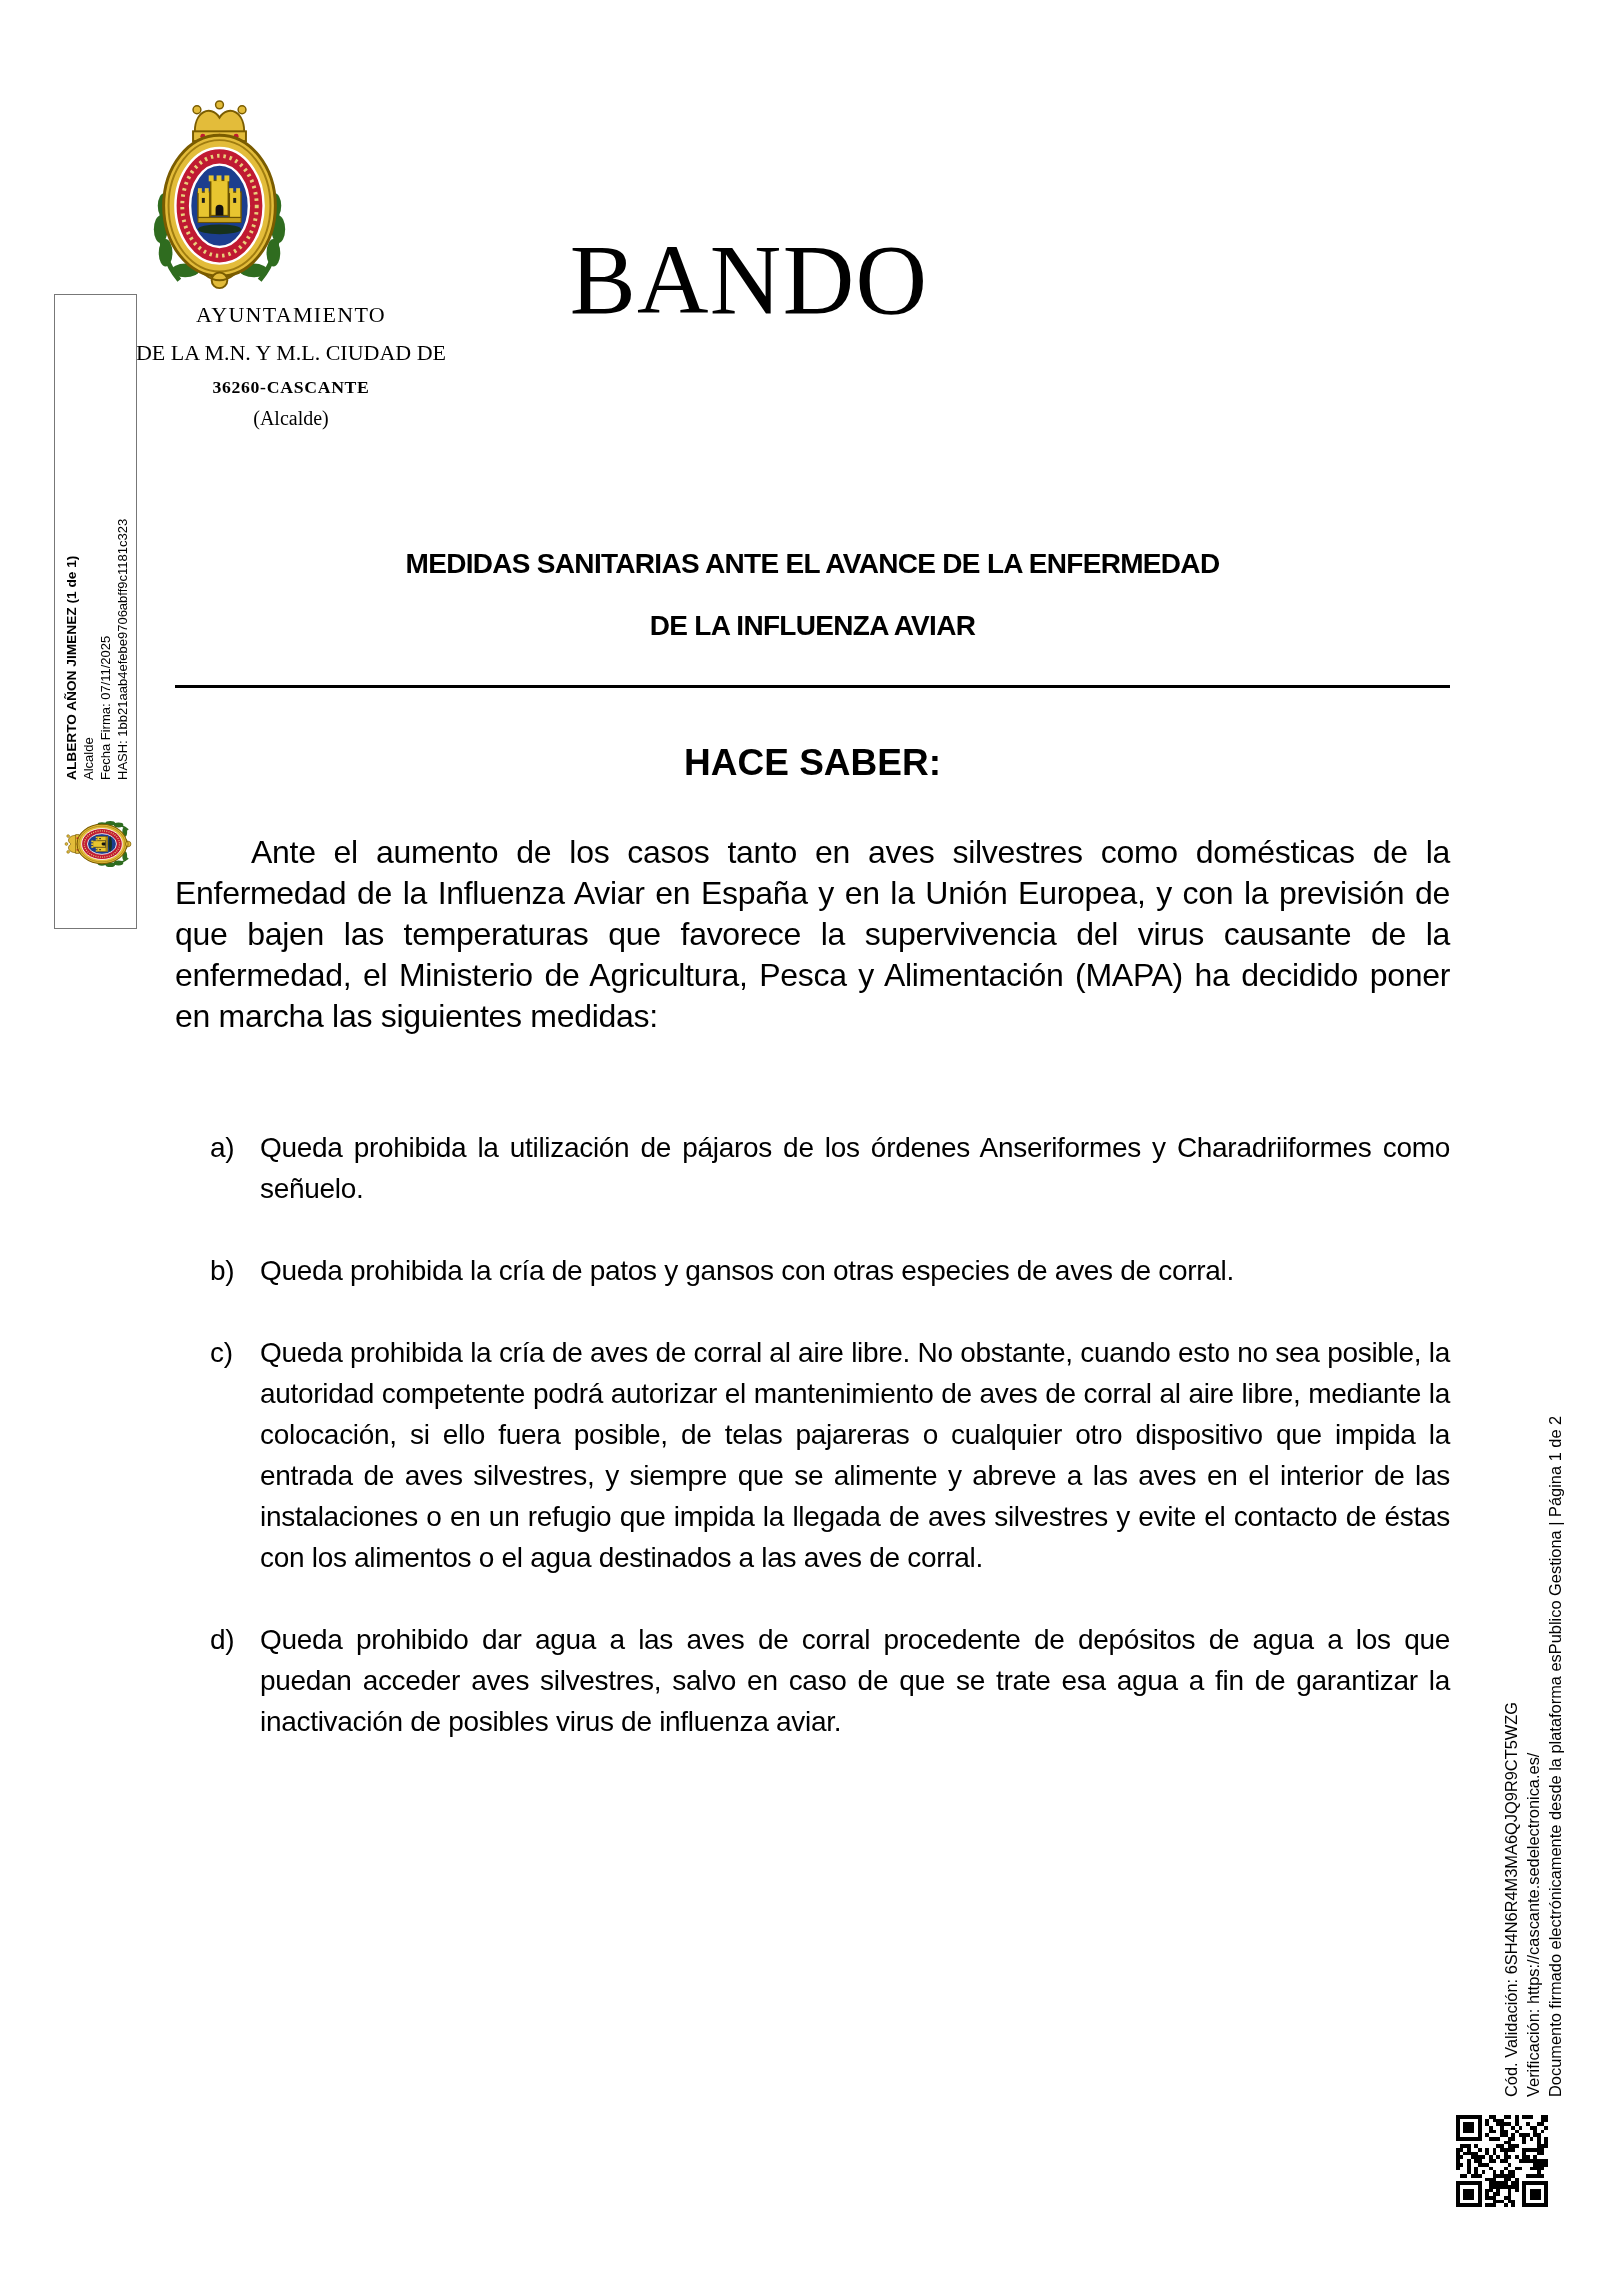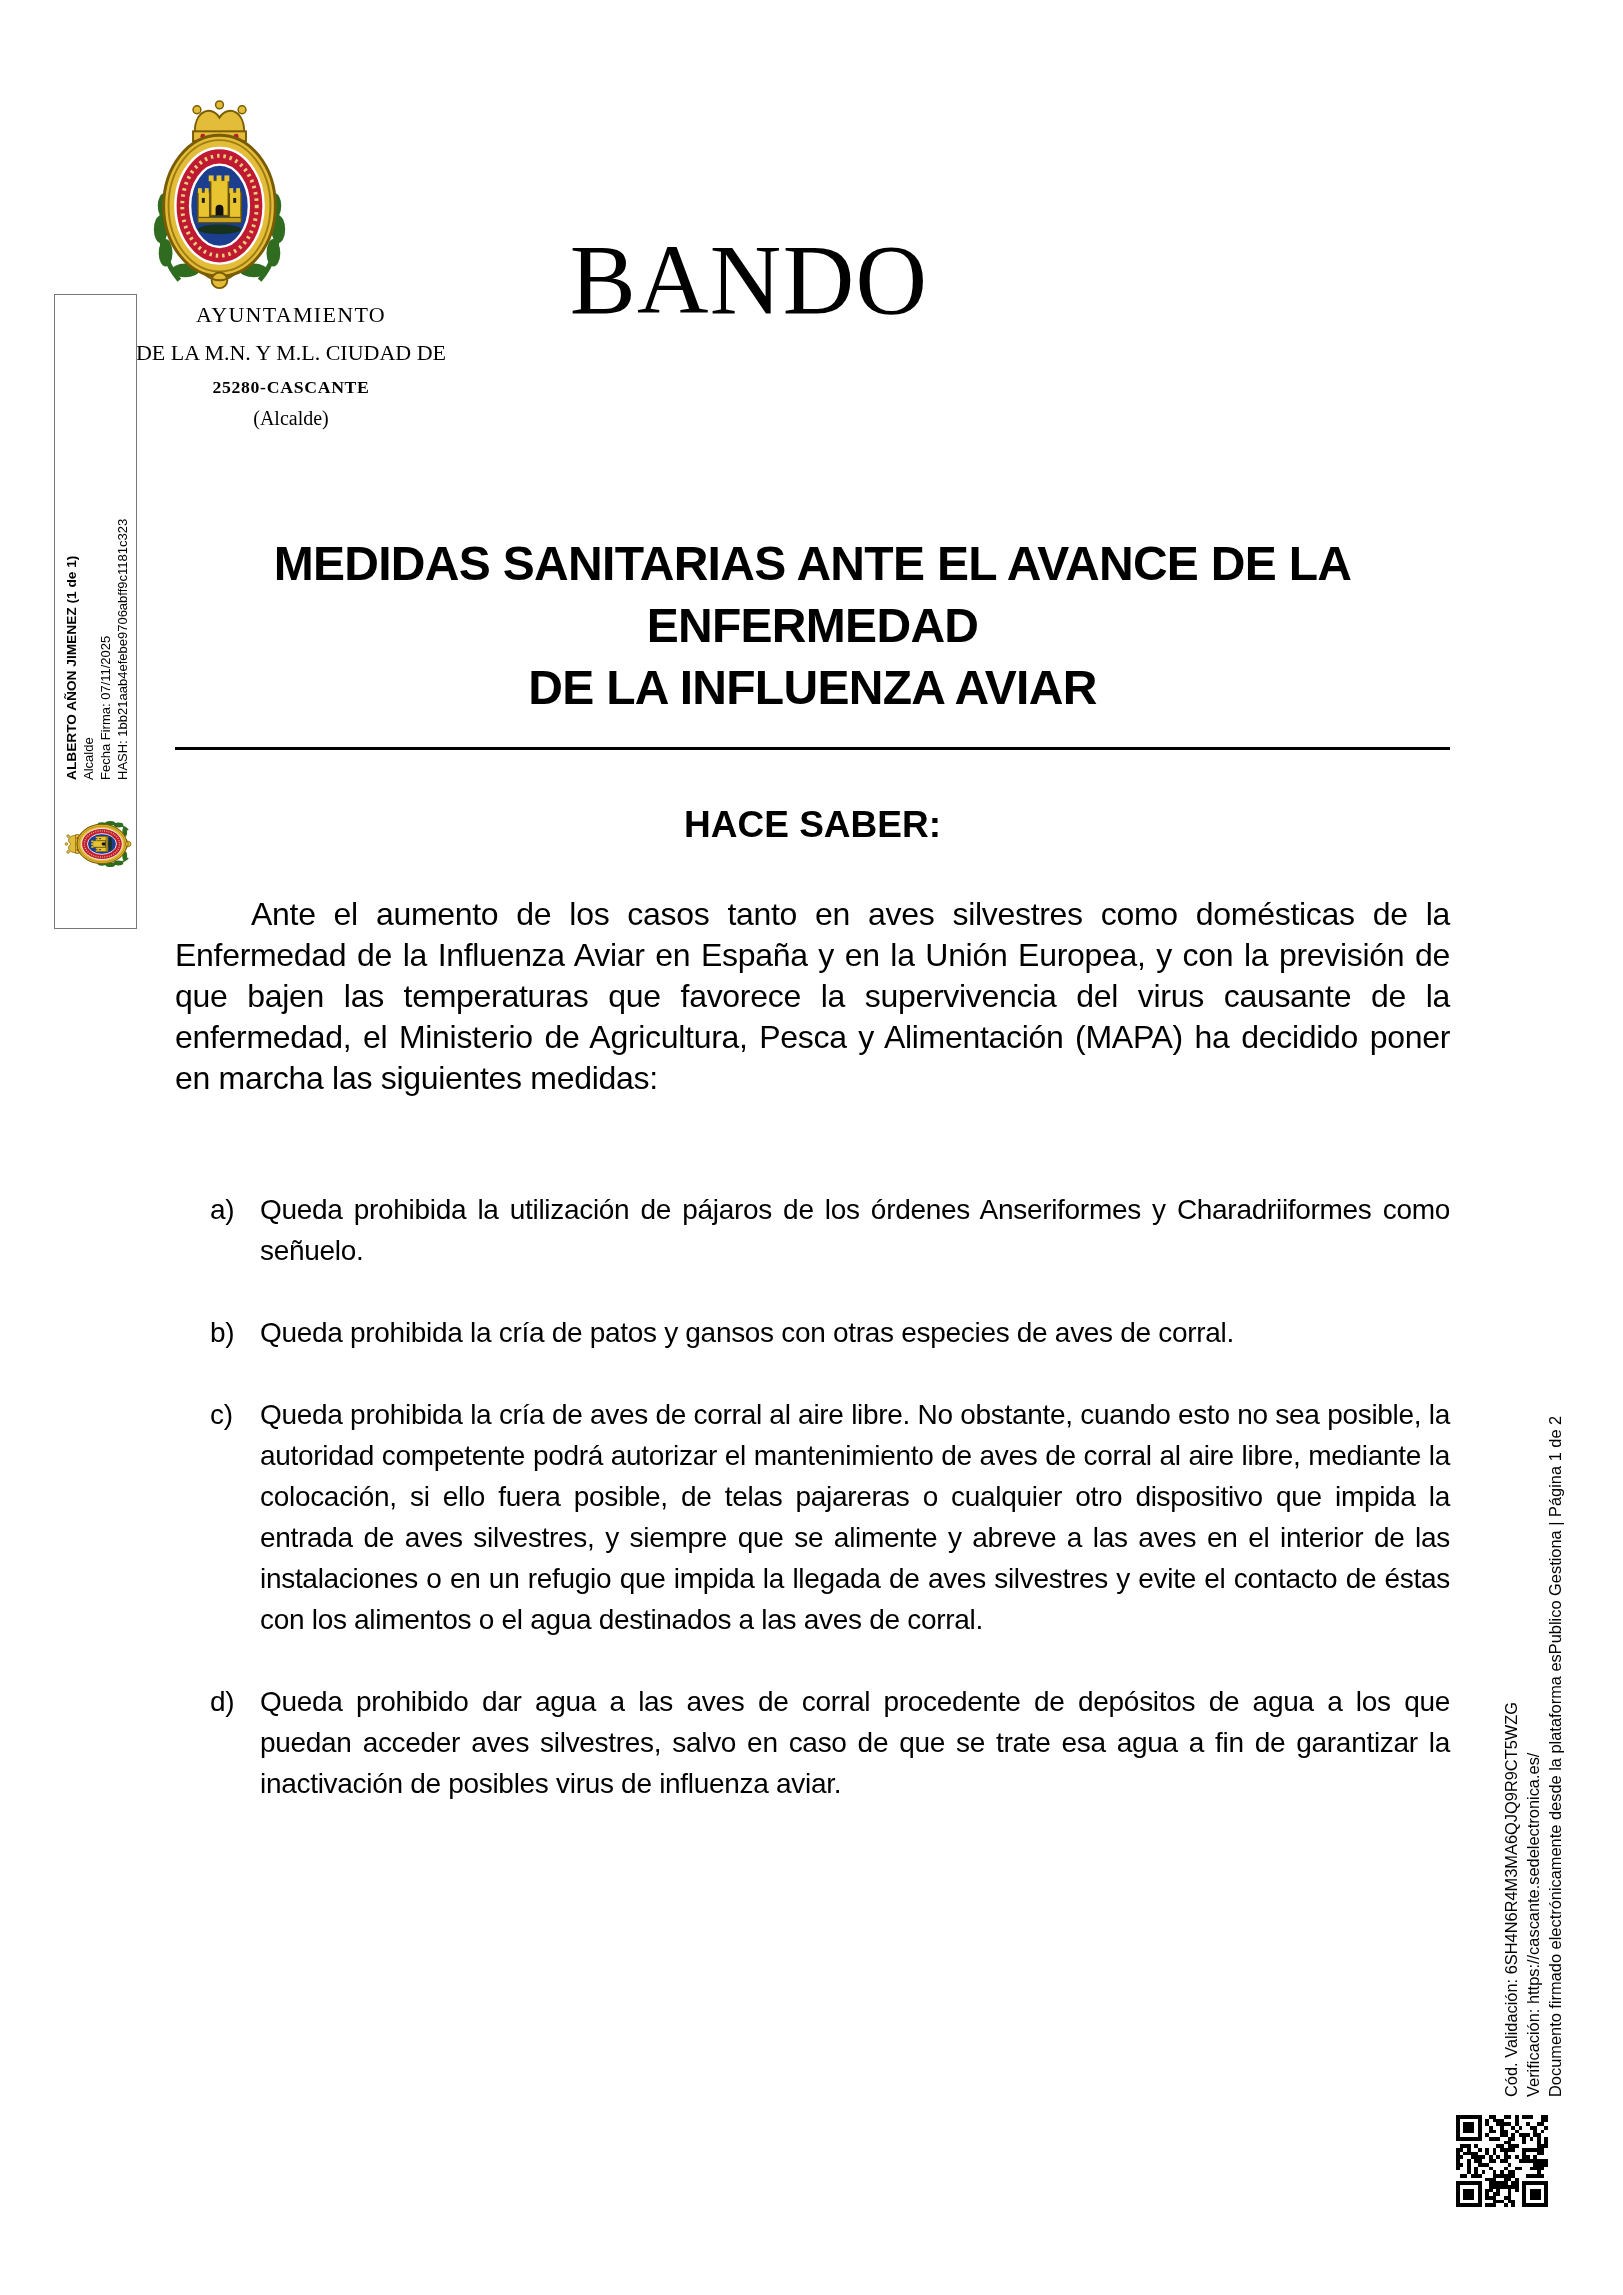--- a/index.html
+++ b/index.html
@@ -24,21 +24,21 @@
   .stamp-text{position:absolute;left:63px;top:780px;width:395px;height:68px;
               transform-origin:0 0;transform:rotate(-90deg);
               font-size:13px;line-height:17px;white-space:nowrap;}
   .stamp-name{font-weight:bold;font-size:13.7px;}
   .stamp-crest{position:absolute;left:64px;top:818px;width:69px;height:52px;}
   .stamp-crest svg{width:52px;height:69px;transform-origin:0 0;
                    transform:translate(0,52px) rotate(-90deg);}
 
   
   .content{position:absolute;left:175px;top:533px;width:1275px;}
-  .doc-title{font-weight:bold;font-size:48px;line-height:62px;text-align:center;letter-spacing:-0.7px;}
+  .doc-title{font-weight:bold;font-size:28px;line-height:62px;text-align:center;letter-spacing:-0.7px;}
   .rule{border:none;border-top:3.3px solid #000;margin:27.5px 0 0 0;}
   .salutation{margin-top:34px;font-weight:bold;font-size:39px;line-height:63px;
               text-align:justify;text-indent:58px;letter-spacing:-0.7px;}
   .proclamation{margin-top:54px;text-align:center;font-weight:bold;font-size:37px;}
   .intro{margin-top:48px;font-size:32px;line-height:41px;text-align:justify;
          text-indent:76px;letter-spacing:-0.3px;}
   .measures{margin-top:90px;}
   .measure{position:relative;padding-left:85px;font-size:28px;line-height:41px;
            text-align:justify;letter-spacing:-0.3px;margin-bottom:41px;}
   .measure-label{position:absolute;left:35px;top:0;}
@@ -109,21 +109,21 @@
 
 <div class="page">
 
   <svg class="crest-big" viewBox="0 0 150 200">
     <use href="#crest"></use>
   </svg>
 
   <div class="muni">
     <div class="muni-l1">AYUNTAMIENTO</div>
     <div class="muni-l2">DE LA M.N. Y M.L. CIUDAD DE</div>
-    <div class="muni-l3">25280-CASCANTE</div>
+    <div class="muni-l3">36260-CASCANTE</div>
     <div class="muni-l4">(Alcalde)</div>
   </div>
 
   <div class="bando">BANDO</div>
 
   <div class="stamp"></div>
   <div class="stamp-text">
     <div class="stamp-name">ALBERTO AÑON JIMENEZ (1 de 1)</div>
     <div>Alcalde</div>
     <div>Fecha Firma: 07/11/2025</div>

